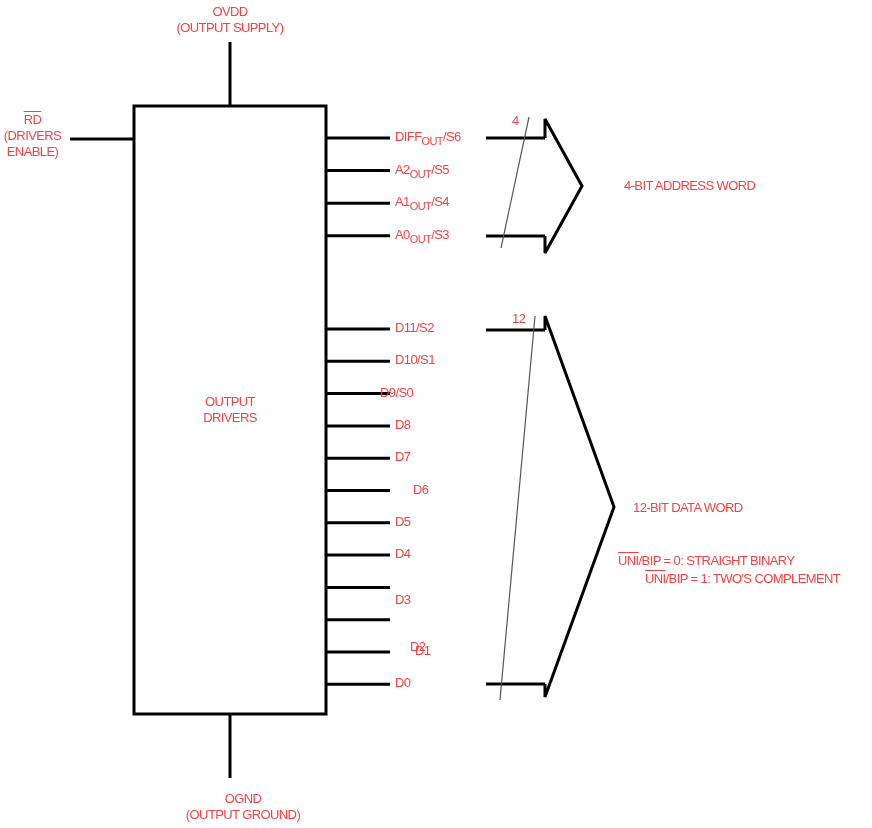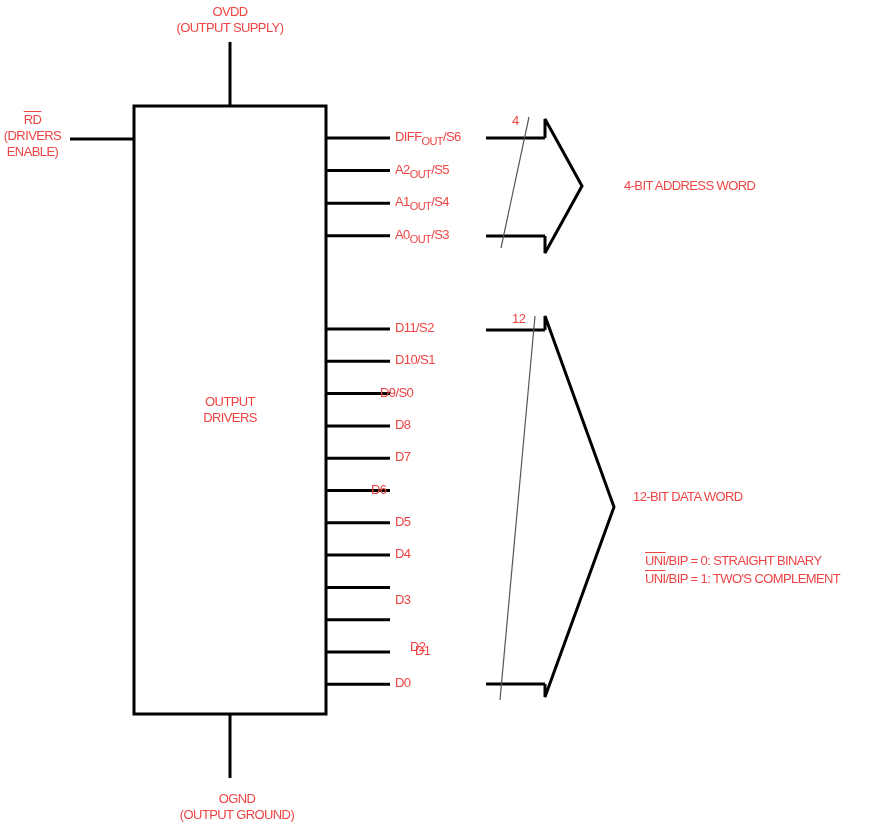--- a/index.html
+++ b/index.html
@@ -51,21 +51,21 @@
   <line x1="486" y1="684" x2="545" y2="684" stroke="#000" stroke-width="3"></line>
   <polyline points="545,330 545,316 614,507 545,697 545,684" fill="none" stroke="#000" stroke-width="3" stroke-linejoin="miter"></polyline>
   <line x1="535" y1="316" x2="500" y2="700" stroke="#555" stroke-width="1.2"></line>
 </svg>
 
 <div class="lbl center" style="left:150px; top:4px; width:160px;">
   <div>OVDD</div>
   <div>(OUTPUT SUPPLY)</div>
 </div>
 
-<div class="lbl center" style="left:157px; top:791px; width:160px;">
+<div class="lbl center" style="left:163px; top:791px; width:160px;">
   <div>OGND</div>
   <div>(OUTPUT GROUND)</div>
 </div>
 
 <div class="lbl right" style="left:0px; top:112px; width:65px;">
   <div><span class="ovl">RD</span></div>
   <div>(DRIVERS</div>
   <div>ENABLE)</div>
 </div>
 
@@ -80,32 +80,32 @@
     <div class="lbl" style="left: 395px; top: 194.2px;"><span>A1</span><sub>OUT</sub><span>/S4</span></div>
     <div class="lbl" style="left: 395px; top: 226.8px;"><span>A0</span><sub>OUT</sub><span>/S3</span></div>
   </div>
 
 <div id="data-labels">
     <div class="lbl" style="left: 395px; top: 320px;">D11/S2</div>
     <div class="lbl" style="left: 395px; top: 352.3px;">D10/S1</div>
     <div class="lbl" style="left: 380px; top: 384.6px;">D9/S0</div>
     <div class="lbl" style="left: 395px; top: 416.9px;">D8</div>
     <div class="lbl" style="left: 395px; top: 449.2px;">D7</div>
-    <div class="lbl" style="left: 371px; top: 481.5px;">D6</div>
+    <div class="lbl" style="left: 413px; top: 481.5px;">D6</div>
     <div class="lbl" style="left: 395px; top: 513.8px;">D5</div>
     <div class="lbl" style="left: 395px; top: 546.1px;">D4</div>
     <div class="lbl" style="left: 395px; top: 592px;">D3</div>
     <div class="lbl" style="left: 410px; top: 610.7px; margin-top: 28px;">D2</div>
     <div class="lbl" style="left: 399px; top: 643px; margin-left: 16px;">D1</div>
     <div class="lbl" style="left: 395px; top: 675.3px;">D0</div>
   </div>
 
 <div class="lbl" style="left:512px; top:113px;">4</div>
 <div class="lbl" style="left:599px; top:178px;margin-left:25px;">4-BIT ADDRESS WORD</div>
 <div class="lbl" style="left:512px; top:311px;">12</div>
-<div class="lbl" style="left:633px; top:489px;">12-BIT DATA WORD</div>
+<div class="lbl" style="left:633px; top:500px;">12-BIT DATA WORD</div>
 
-<div class="lbl" style="left:645px; top:553px;">
+<div class="lbl" style="left:618px; top:553px;">
   <span class="ovl">UNI</span><span>/BIP = 0: STRAIGHT BINARY</span>
 </div>
 <div class="lbl" style="left:645px; top:571px;">
   <span class="ovl">UNI</span><span>/BIP = 1: TWO'S COMPLEMENT</span>
 </div>
 
 </body></html>

